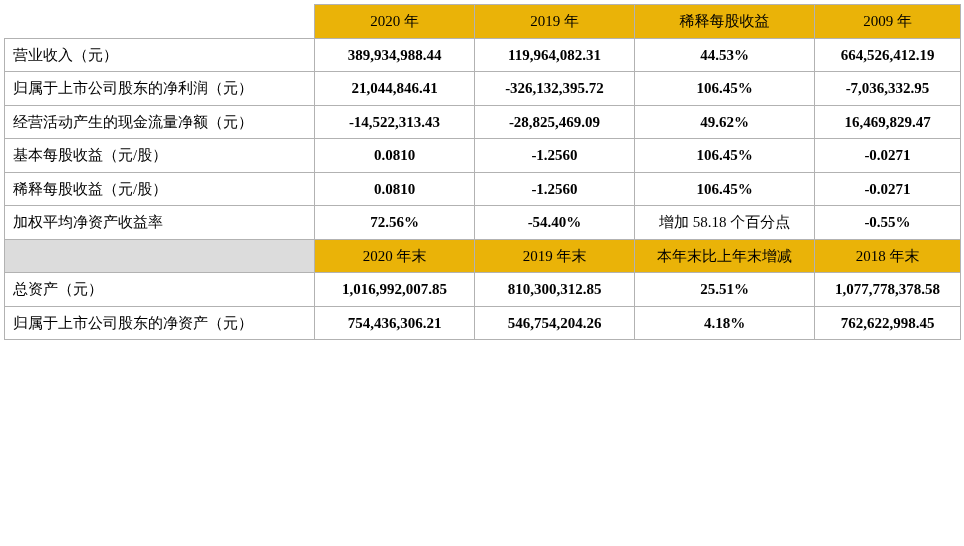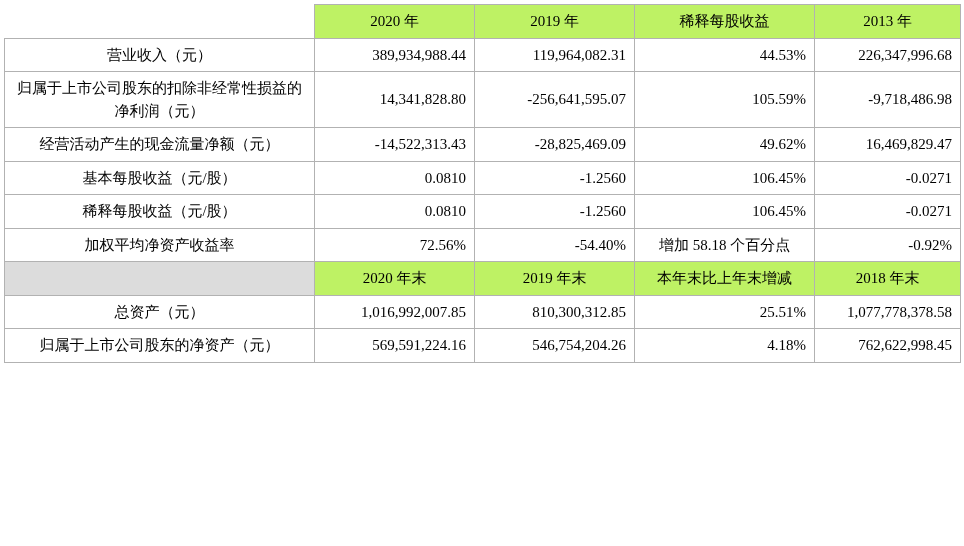--- a/index.html
+++ b/index.html
@@ -36,30 +36,31 @@
   table.fin td {
     border: 1px solid #b2b2b2;
     padding: 5px 8px 5px 8px;
     vertical-align: middle;
     line-height: 1.5;
     height: 30px;
     box-sizing: border-box;
     word-break: break-all;
   }
   td.label {
-    text-align: center;
+    text-align: left;
   }
   td.num {
-    text-align: right;
+    text-align: center;
+    font-weight: bold;
   }
   td.hdr {
     text-align: center;
   }
   tr.header-row td {
-    background: #bef264;
+    background: #eab308;
   }
   tr.header-row td.corner {
     background: #ffffff;
     border-left: 1px solid #ffffff;
     border-top: 1px solid #ffffff;
   }
   tr.header-row td.corner-mid {
     background: #dcdcdc;
   }
   .tall td { height: 54px; }
@@ -76,39 +77,39 @@
         <col class="c2">
         <col class="c3">
         <col class="c4">
     </colgroup>
     <tbody>
       <tr class="header-row">
         <td class="corner"></td>
         <td class="hdr">2020 年</td>
         <td class="hdr">2019 年</td>
         <td class="hdr">稀释每股收益</td>
-        <td class="hdr">2013 年</td>
+        <td class="hdr">2009 年</td>
       </tr>
 
       <tr>
         <td class="label">营业收入（元）</td>
         <td class="num">389,934,988.44</td>
         <td class="num">119,964,082.31</td>
         <td class="num">44.53%</td>
-        <td class="num">226,347,996.68</td>
+        <td class="num">664,526,412.19</td>
       </tr>
 
+      <tr class="tall">
+        <td class="label">归属于上市公司股东的净利润（元）</td>
+        <td class="num">21,044,846.41</td>
+        <td class="num">-326,132,395.72</td>
+        <td class="num">106.45%</td>
+        <td class="num">-7,036,332.95</td>
+      </tr>
 
-      <tr class="xtall">
-        <td class="label">归属于上市公司股东的扣除非经常性损益的净利润（元）</td>
-        <td class="num">14,341,828.80</td>
-        <td class="num">-256,641,595.07</td>
-        <td class="num">105.59%</td>
-        <td class="num">-9,718,486.98</td>
-      </tr>
 
       <tr class="tall">
         <td class="label">经营活动产生的现金流量净额（元）</td>
         <td class="num">-14,522,313.43</td>
         <td class="num">-28,825,469.09</td>
         <td class="num">49.62%</td>
         <td class="num">16,469,829.47</td>
       </tr>
 
       <tr>
@@ -125,41 +126,41 @@
         <td class="num">-1.2560</td>
         <td class="num">106.45%</td>
         <td class="num">-0.0271</td>
       </tr>
 
       <tr>
         <td class="label">加权平均净资产收益率</td>
         <td class="num">72.56%</td>
         <td class="num">-54.40%</td>
         <td class="hdr">增加 58.18 个百分点</td>
-        <td class="num">-0.92%</td>
+        <td class="num">-0.55%</td>
       </tr>
 
       <tr class="header-row">
         <td class="corner-mid"></td>
         <td class="hdr">2020 年末</td>
         <td class="hdr">2019 年末</td>
         <td class="hdr">本年末比上年末增减</td>
         <td class="hdr">2018 年末</td>
       </tr>
 
       <tr>
         <td class="label">总资产（元）</td>
         <td class="num">1,016,992,007.85</td>
         <td class="num">810,300,312.85</td>
         <td class="num">25.51%</td>
         <td class="num">1,077,778,378.58</td>
       </tr>
 
       <tr>
         <td class="label">归属于上市公司股东的净资产（元）</td>
-        <td class="num">569,591,224.16</td>
+        <td class="num">754,436,306.21</td>
         <td class="num">546,754,204.26</td>
         <td class="num">4.18%</td>
         <td class="num">762,622,998.45</td>
       </tr>
     </tbody>
   </table>
 </div>
 
 </body></html>

